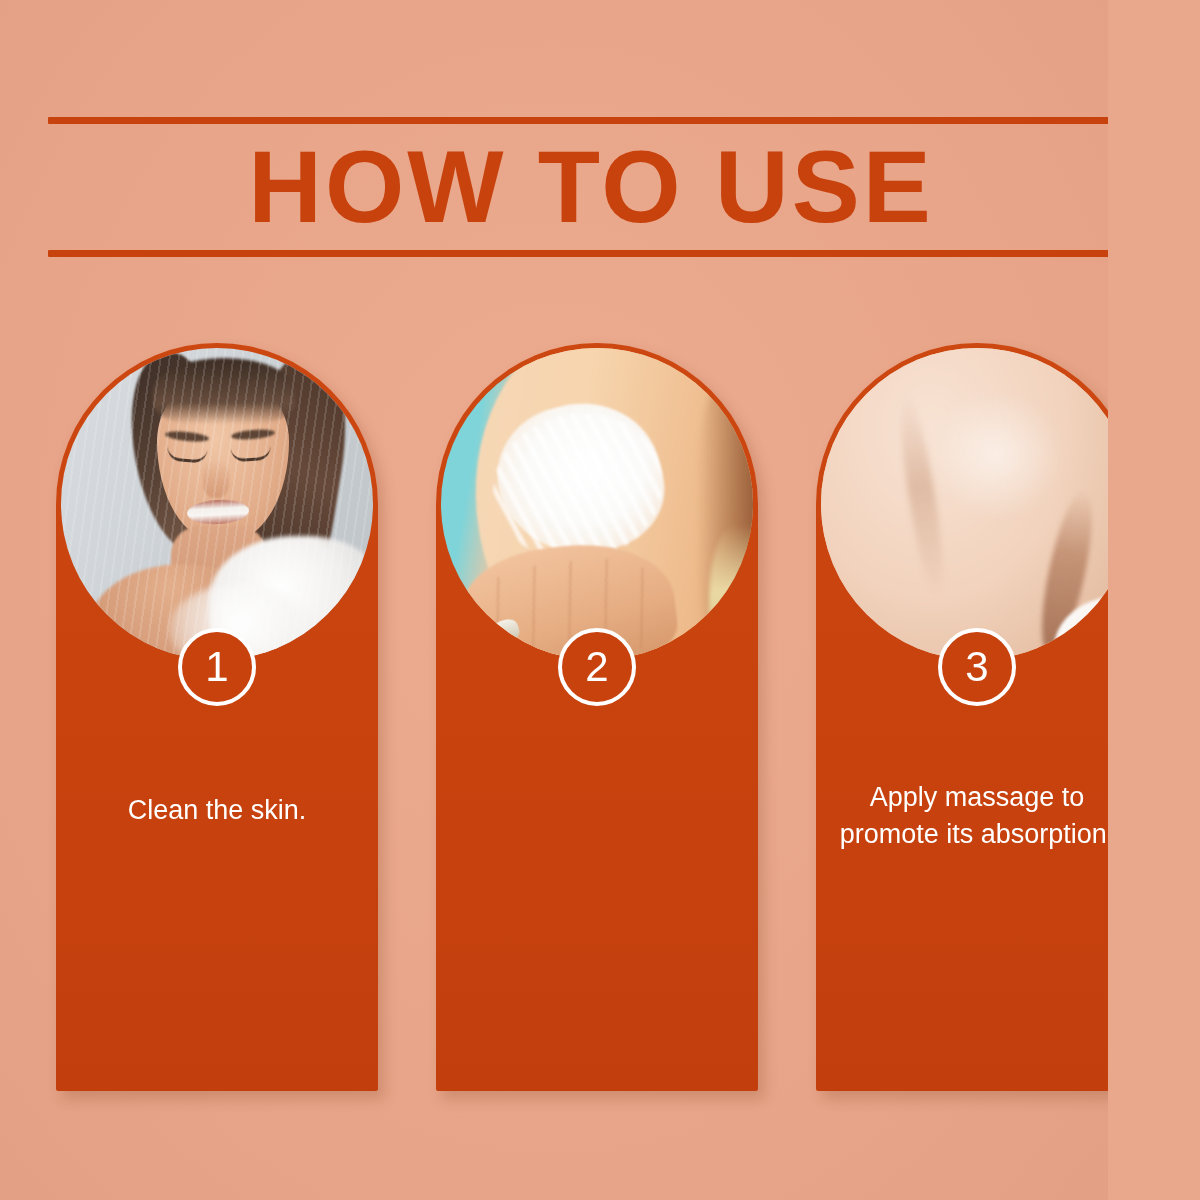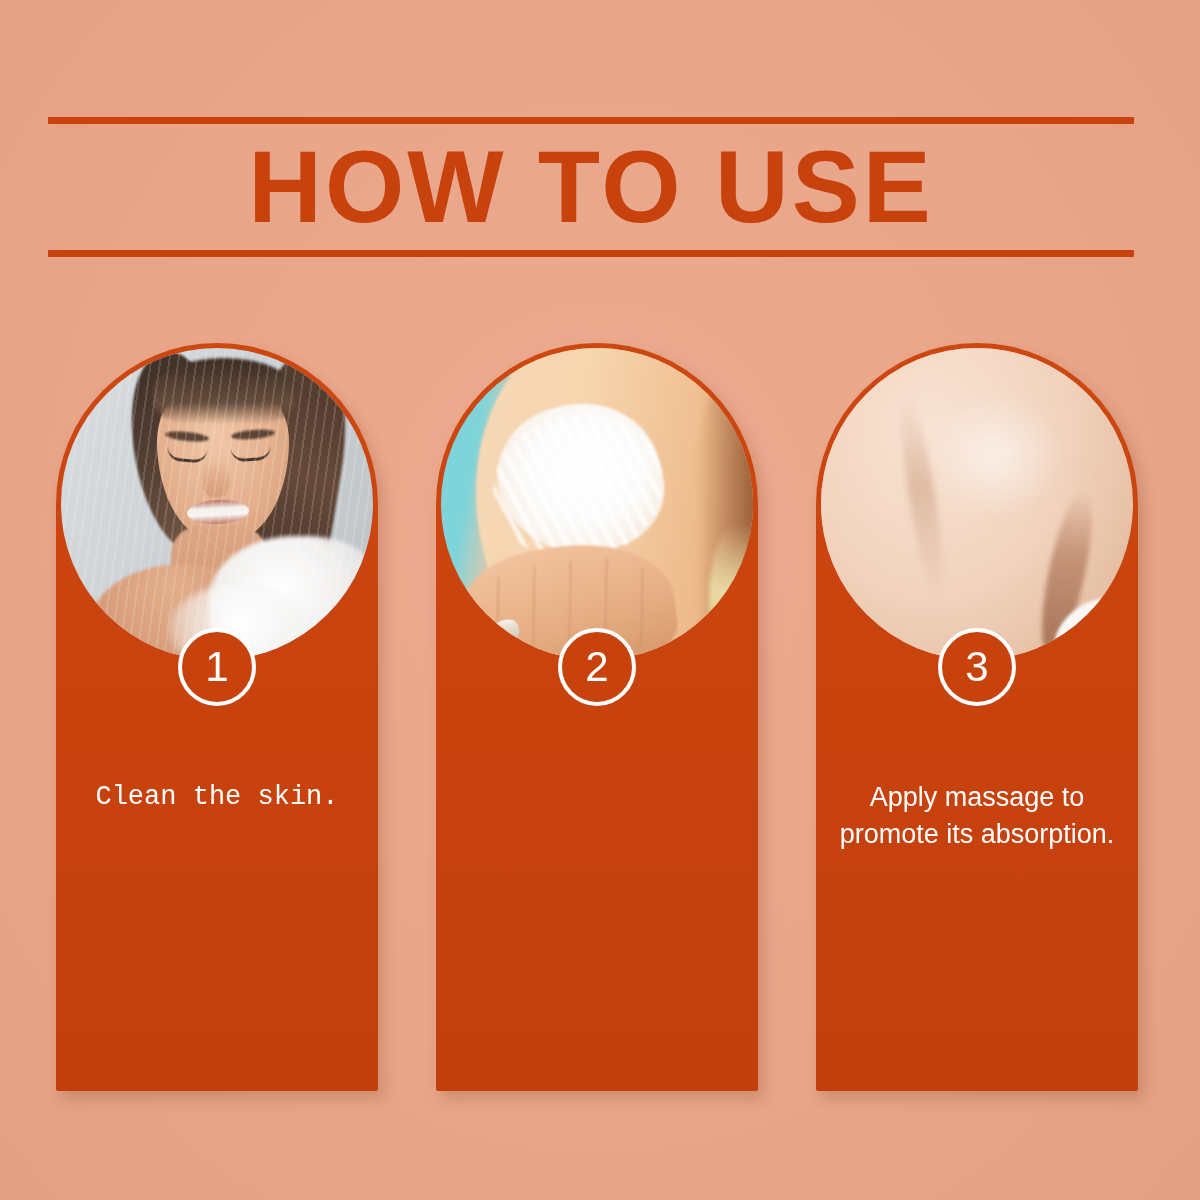--- a/index.html
+++ b/index.html
@@ -8,21 +8,21 @@
   }
   body {
     width: 1200px;
     height: 1200px;
     background: #e9a78c;
     font-family: "Liberation Sans", sans-serif;
     overflow: hidden;
   }
   .poster {
     position: relative;
-    width: 1200px;
+    width: 1108px;
     height: 1200px;
     background: radial-gradient(ellipse at 50% 45%, #ecab90 0%, #e7a488 70%, #e3a084 100%);
     overflow: hidden;
   }
 
   
   .header {
     position: absolute;
     left: 48px;
     top: 112px;
@@ -305,21 +305,21 @@
     position: absolute;
     left: 14px;
     width: 294px;
     text-align: center;
     color: #ffffff;
     font-family: "Liberation Sans", sans-serif;
     font-size: 27px;
     line-height: 37px;
     font-weight: 400;
   }
-  .cap-1 { top: 436px; font-family: Liberation Mono, monospace; }
+  .cap-1 { top: 449px; }
   .cap-2 { top: 398px; }
   .cap-3 { top: 436px; }
 </style>
 </head>
 <body>
 
 <div class="poster">
 
   <div class="header">
     <div class="rule rule-top"></div>

